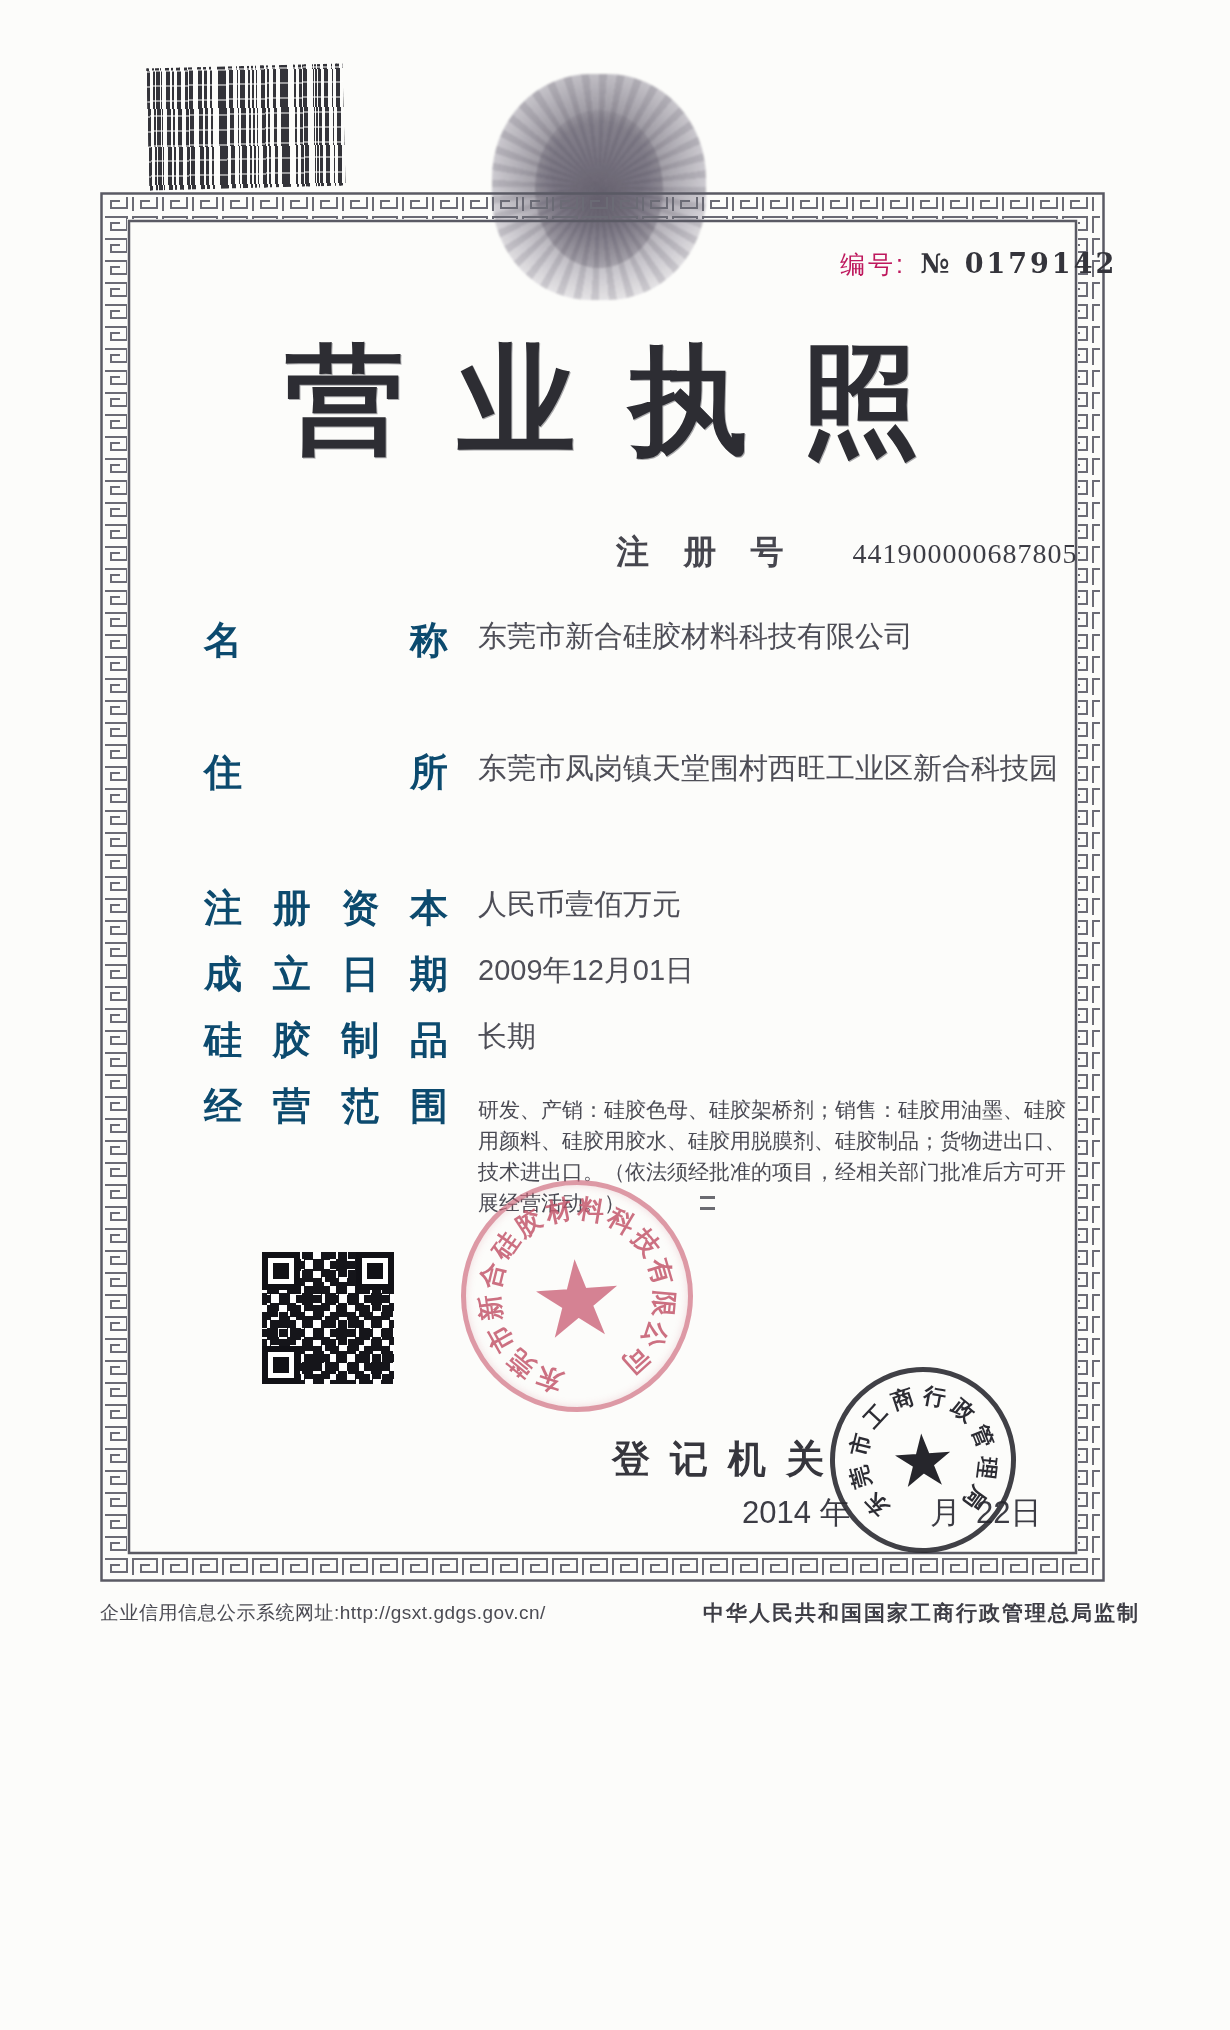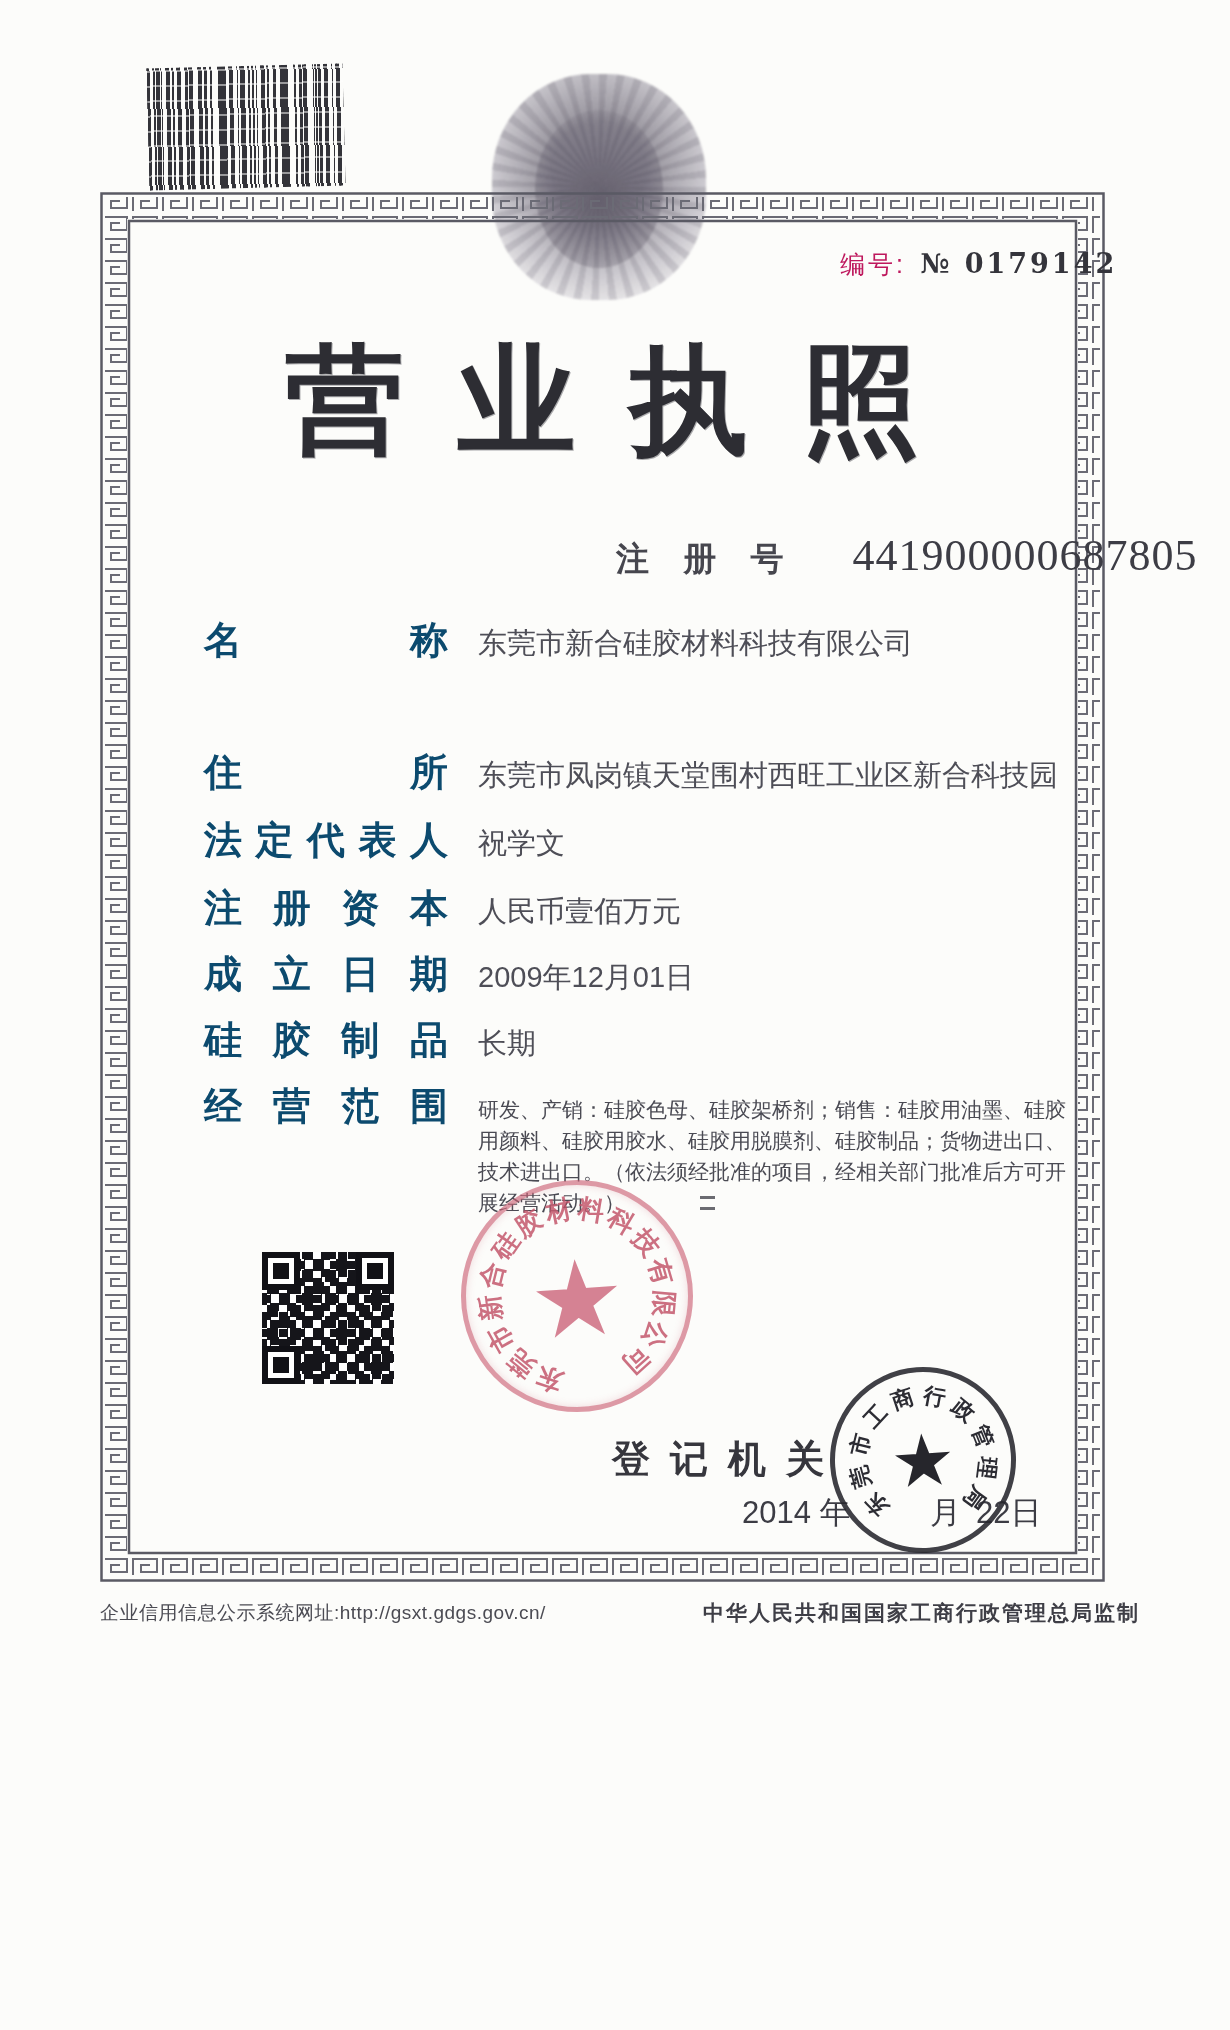--- a/index.html
+++ b/index.html
@@ -27,26 +27,26 @@
   .serial .lbl{font-size:25px;letter-spacing:3px;color:#be185d;}
   .serial .num{font-family:"DejaVu Serif","Liberation Serif",serif;font-weight:700;font-size:27px;letter-spacing:3px;color:#34343b;}
   
   .title{position:absolute;left:100px;top:322px;width:1005px;text-align:center;
     font-family:"Liberation Serif","DejaVu Serif",serif;font-weight:900;font-size:118px;
     letter-spacing:54px;padding-left:54px;box-sizing:border-box;color:#2d2d33;
     text-shadow:1px 1px 0 rgba(70,70,78,.45);}
   
   .regline{position:absolute;left:616px;top:530px;display:flex;align-items:baseline;gap:56px;}
   .regline .lbl{font-family:"Liberation Serif","DejaVu Serif",serif;font-size:33px;font-weight:600;letter-spacing:13px;color:#46464e;}
-  .regline .num{font-family:"Liberation Serif","DejaVu Serif",serif;font-size:44px;color:#3d3d45;letter-spacing:1px;}
+  .regline .num{font-family:"Liberation Serif","DejaVu Serif",serif;font-size:28px;color:#3d3d45;letter-spacing:1px;}
   
   .row{position:absolute;left:204px;width:872px;display:flex;align-items:flex-start;}
   .flabel{width:244px;flex:0 0 244px;font-family:"Liberation Serif","DejaVu Serif",serif;
     font-size:38px;font-weight:600;color:#0c4a6e;text-align:justify;text-align-last:justify;line-height:1.1;}
-  .fvalue{margin-left:30px;margin-top:7px;font-size:29px;color:#4e4e57;line-height:1.15;}
+  .fvalue{margin-left:30px;font-size:29px;color:#4e4e57;line-height:1.15;}
   .row-scope .fvalue{margin-top:8px;font-size:21px;line-height:31px;width:588px;color:#4a4a53;}
   .ink-mark{position:absolute;left:700px;top:1196px;width:15px;height:8px;
     border-top:3px solid #474750;border-bottom:3px solid #474750;opacity:.8;}
   
   .qr{position:absolute;left:262px;top:1252px;width:132px;height:132px;background:
       repeating-conic-gradient(#15151a 0% 25%, rgba(255,255,255,0) 0% 50%) 0px 0px/17px 17px,
       repeating-conic-gradient(rgba(255,255,255,0) 0% 25%, #15151a 0% 50%) 5px 7px/23px 23px,
       #fff;}
   .qr .finder{position:absolute;width:26px;height:26px;border:6px solid #111116;background:#fff;}
   .qr .finder::after{content:'';position:absolute;inset:5px;background:#111116;}
@@ -107,24 +107,20 @@
   </div>
 
   <div class="row" style="top:620px">
     <div class="flabel">名称</div>
     <div class="fvalue">东莞市新合硅胶材料科技有限公司</div>
   </div>
   <div class="row" style="top:752px">
     <div class="flabel">住所</div>
     <div class="fvalue">东莞市凤岗镇天堂围村西旺工业区新合科技园</div>
   </div>
-  <div class="row" style="top:820px">
-    <div class="flabel">法定代表人</div>
-    <div class="fvalue">祝学文</div>
-  </div>
   <div class="row" style="top:888px">
     <div class="flabel">注册资本</div>
     <div class="fvalue">人民币壹佰万元</div>
   </div>
   <div class="row" style="top:954px">
     <div class="flabel">成立日期</div>
     <div class="fvalue">2009年12月01日</div>
   </div>
   <div class="row" style="top:1020px">
     <div class="flabel">硅胶制品</div>

